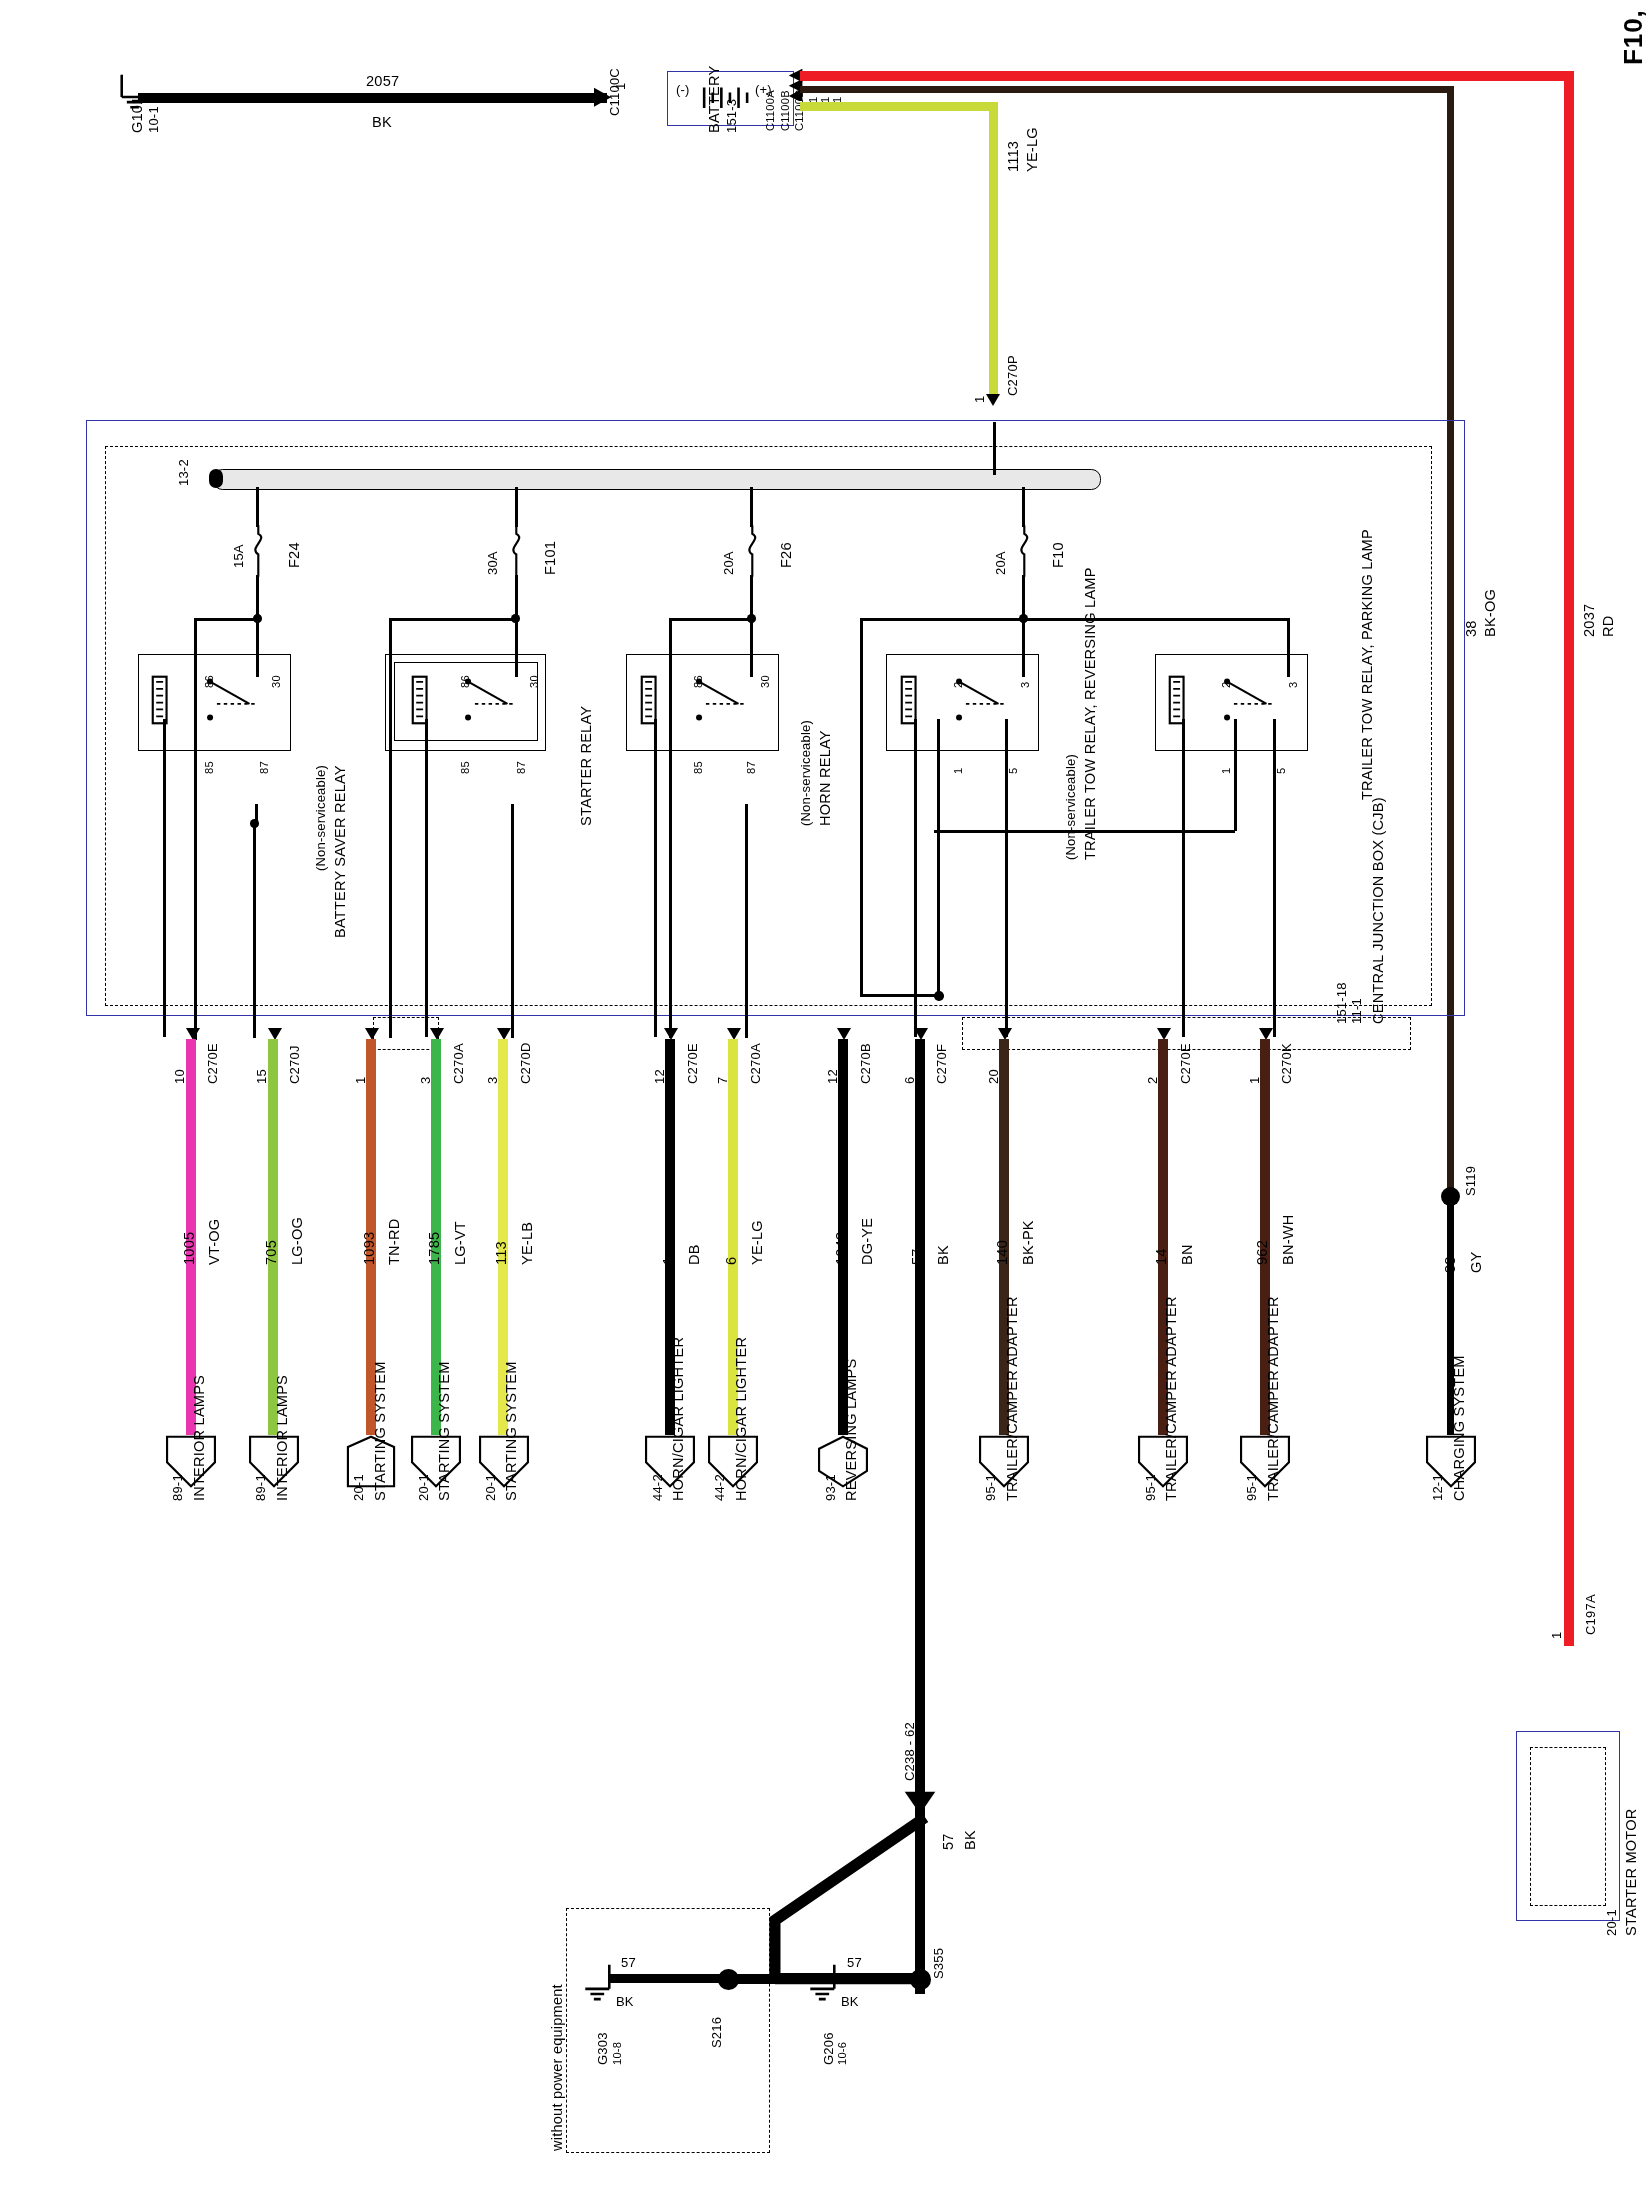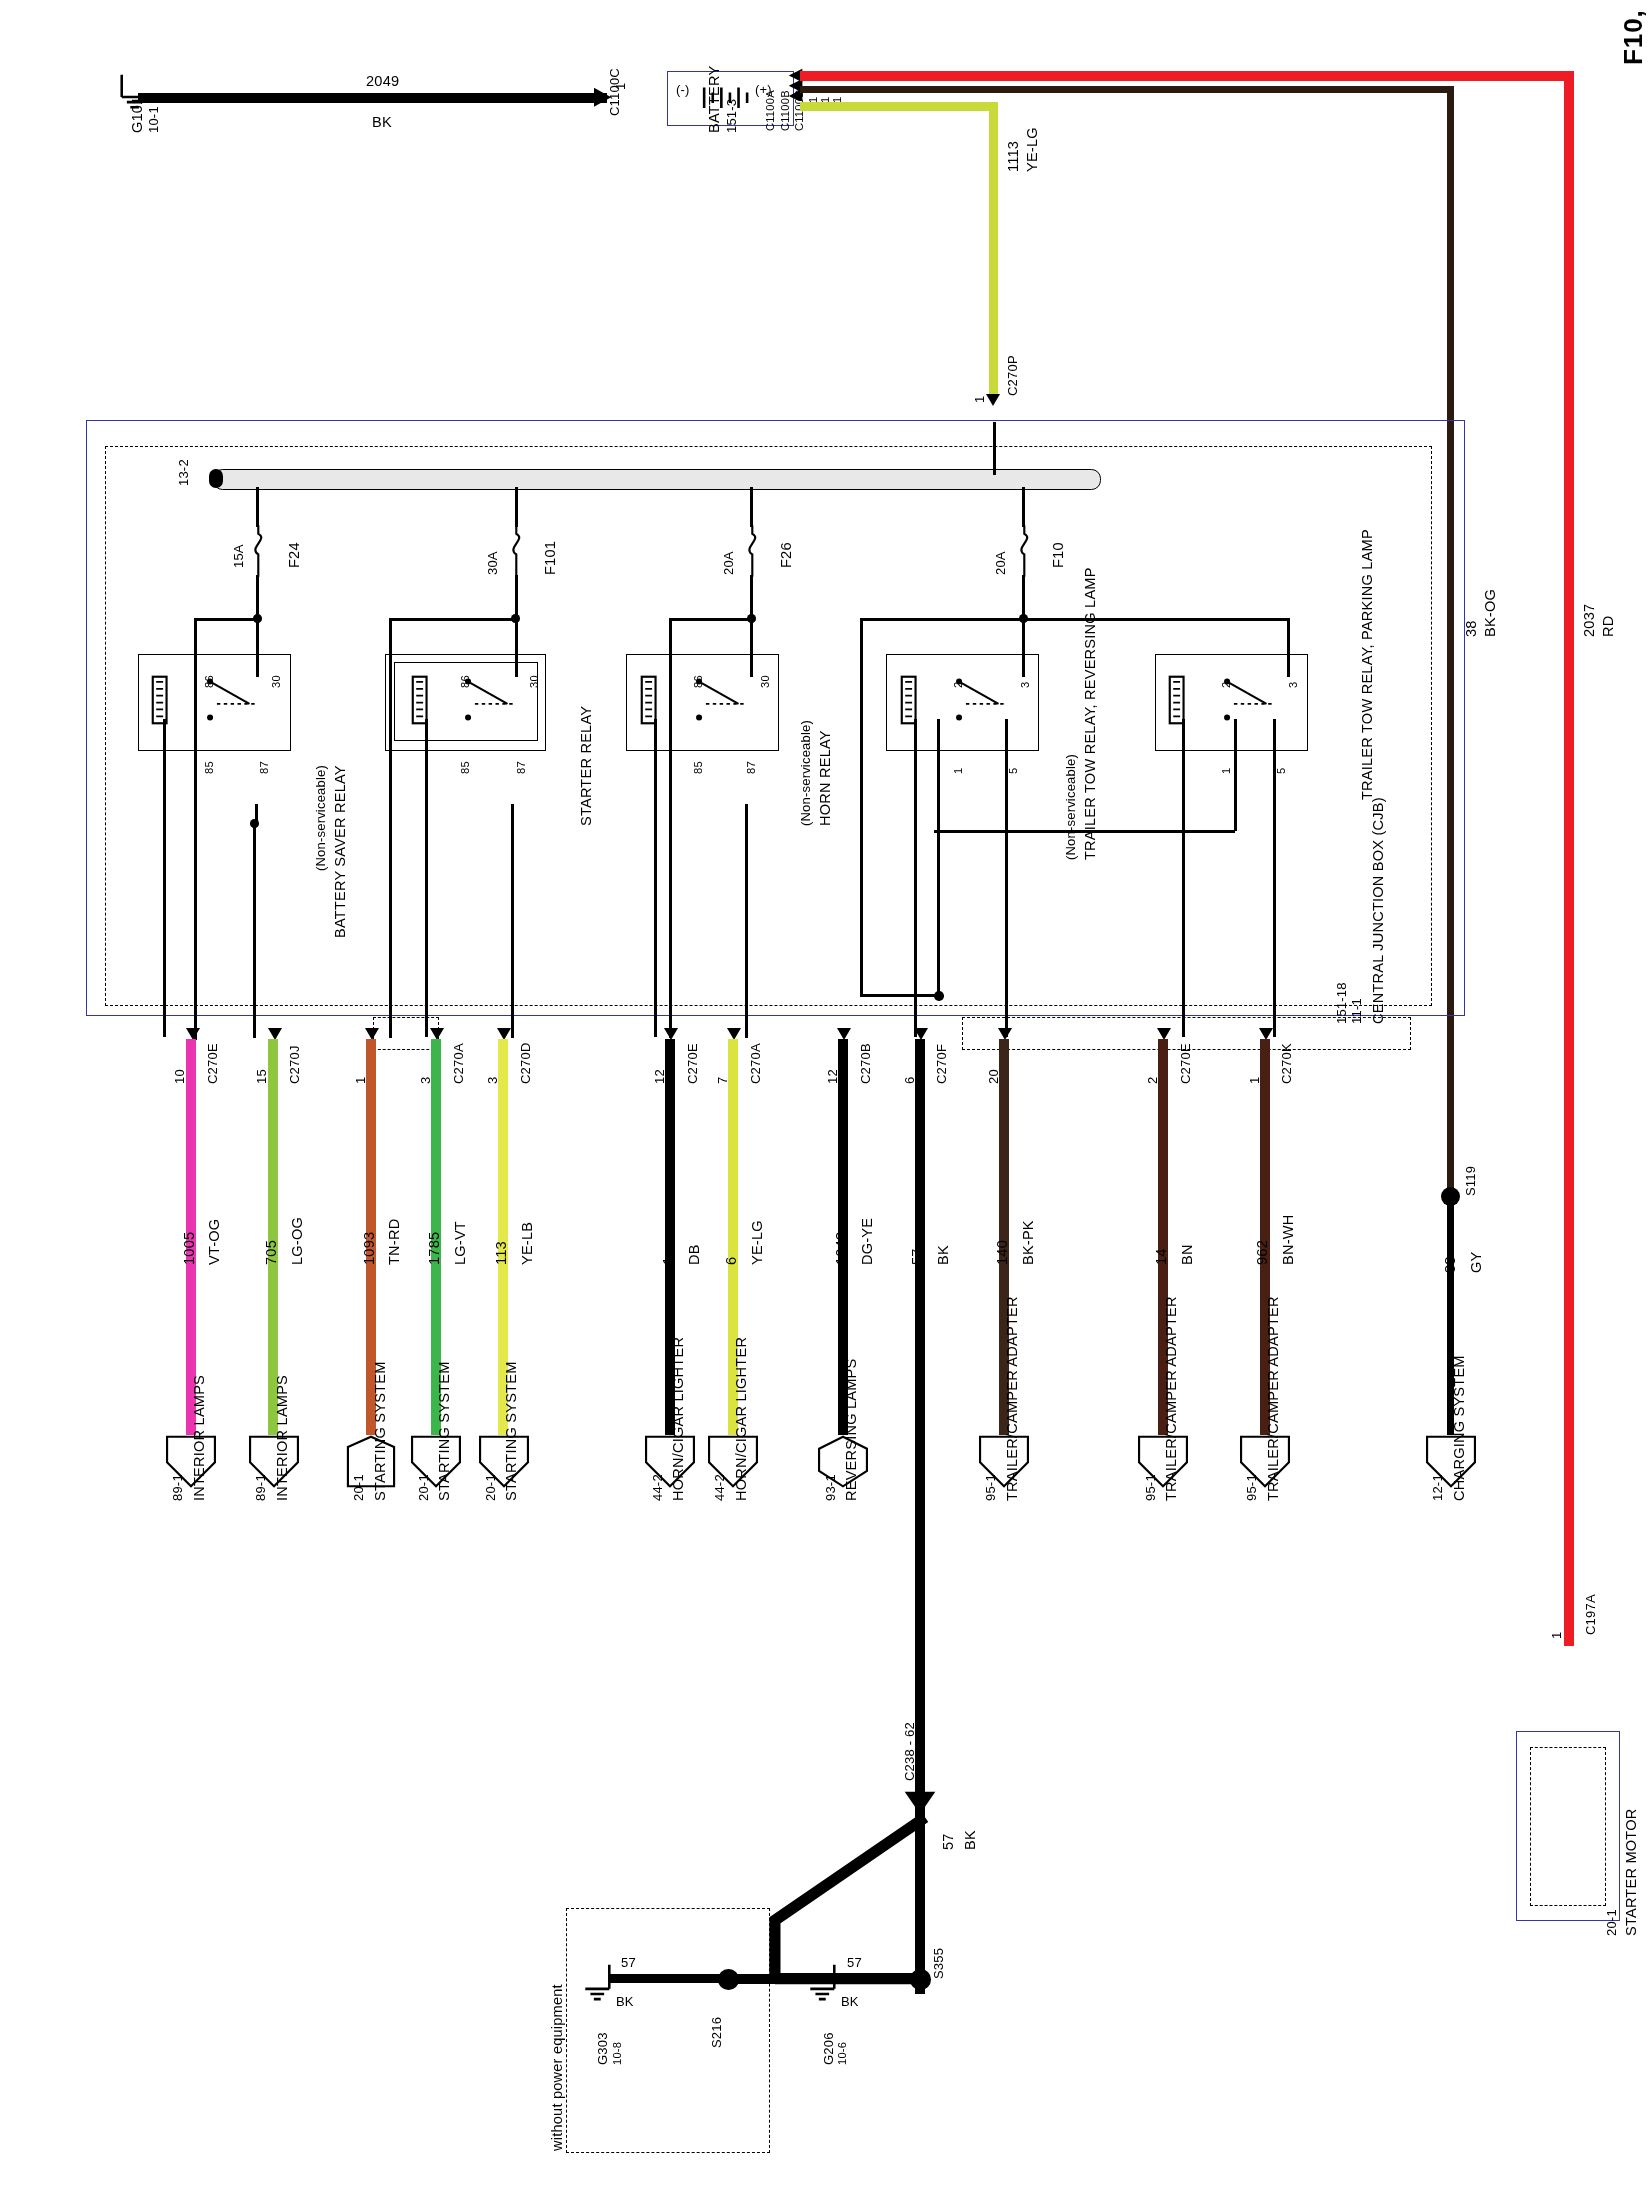--- a/index.html
+++ b/index.html
@@ -28,21 +28,21 @@
 
   <div style="position:absolute;left:120px;top:73px;">
     <svg width="36" height="36" viewBox="0 0 42 42">
         <path d="M2,2 L2,28 M2,28 L30,28 M8,34 L26,34 M12,40 L22,40" stroke="#000" stroke-width="3" fill="none"></path>
       </svg>
   </div>
   <div class="lbl vert" style="left:129px;top:133px;">G101</div>
   <div class="lbl vert small" style="left:146px;top:133px;">10-1</div>
 
   <div class="wire" style="left:138px;top:93px;width:469px;height:9.5px;background:#000;"></div>
-  <div class="lbl" style="left:366px;top:73px;">2049</div>
+  <div class="lbl" style="left:366px;top:73px;">2057</div>
   <div class="lbl" style="left:372px;top:114px;">BK</div>
   <div class="conn" style="left:594px;top:86px;">
     <svg width="20.6" height="22.4" viewBox="0 0 24 26">
         <path d="M0,2 L20,13 L0,24 Z" fill="#000"></path>
       </svg>
   </div>
   <div class="lbl vert small" style="left:613px;top:90px;">1</div>
   <div class="lbl vert small" style="left:607px;top:116px;">C1100C</div>
 
   <div class="bluebox" style="left:667px;top:71px;width:125px;height:53px;"></div>

